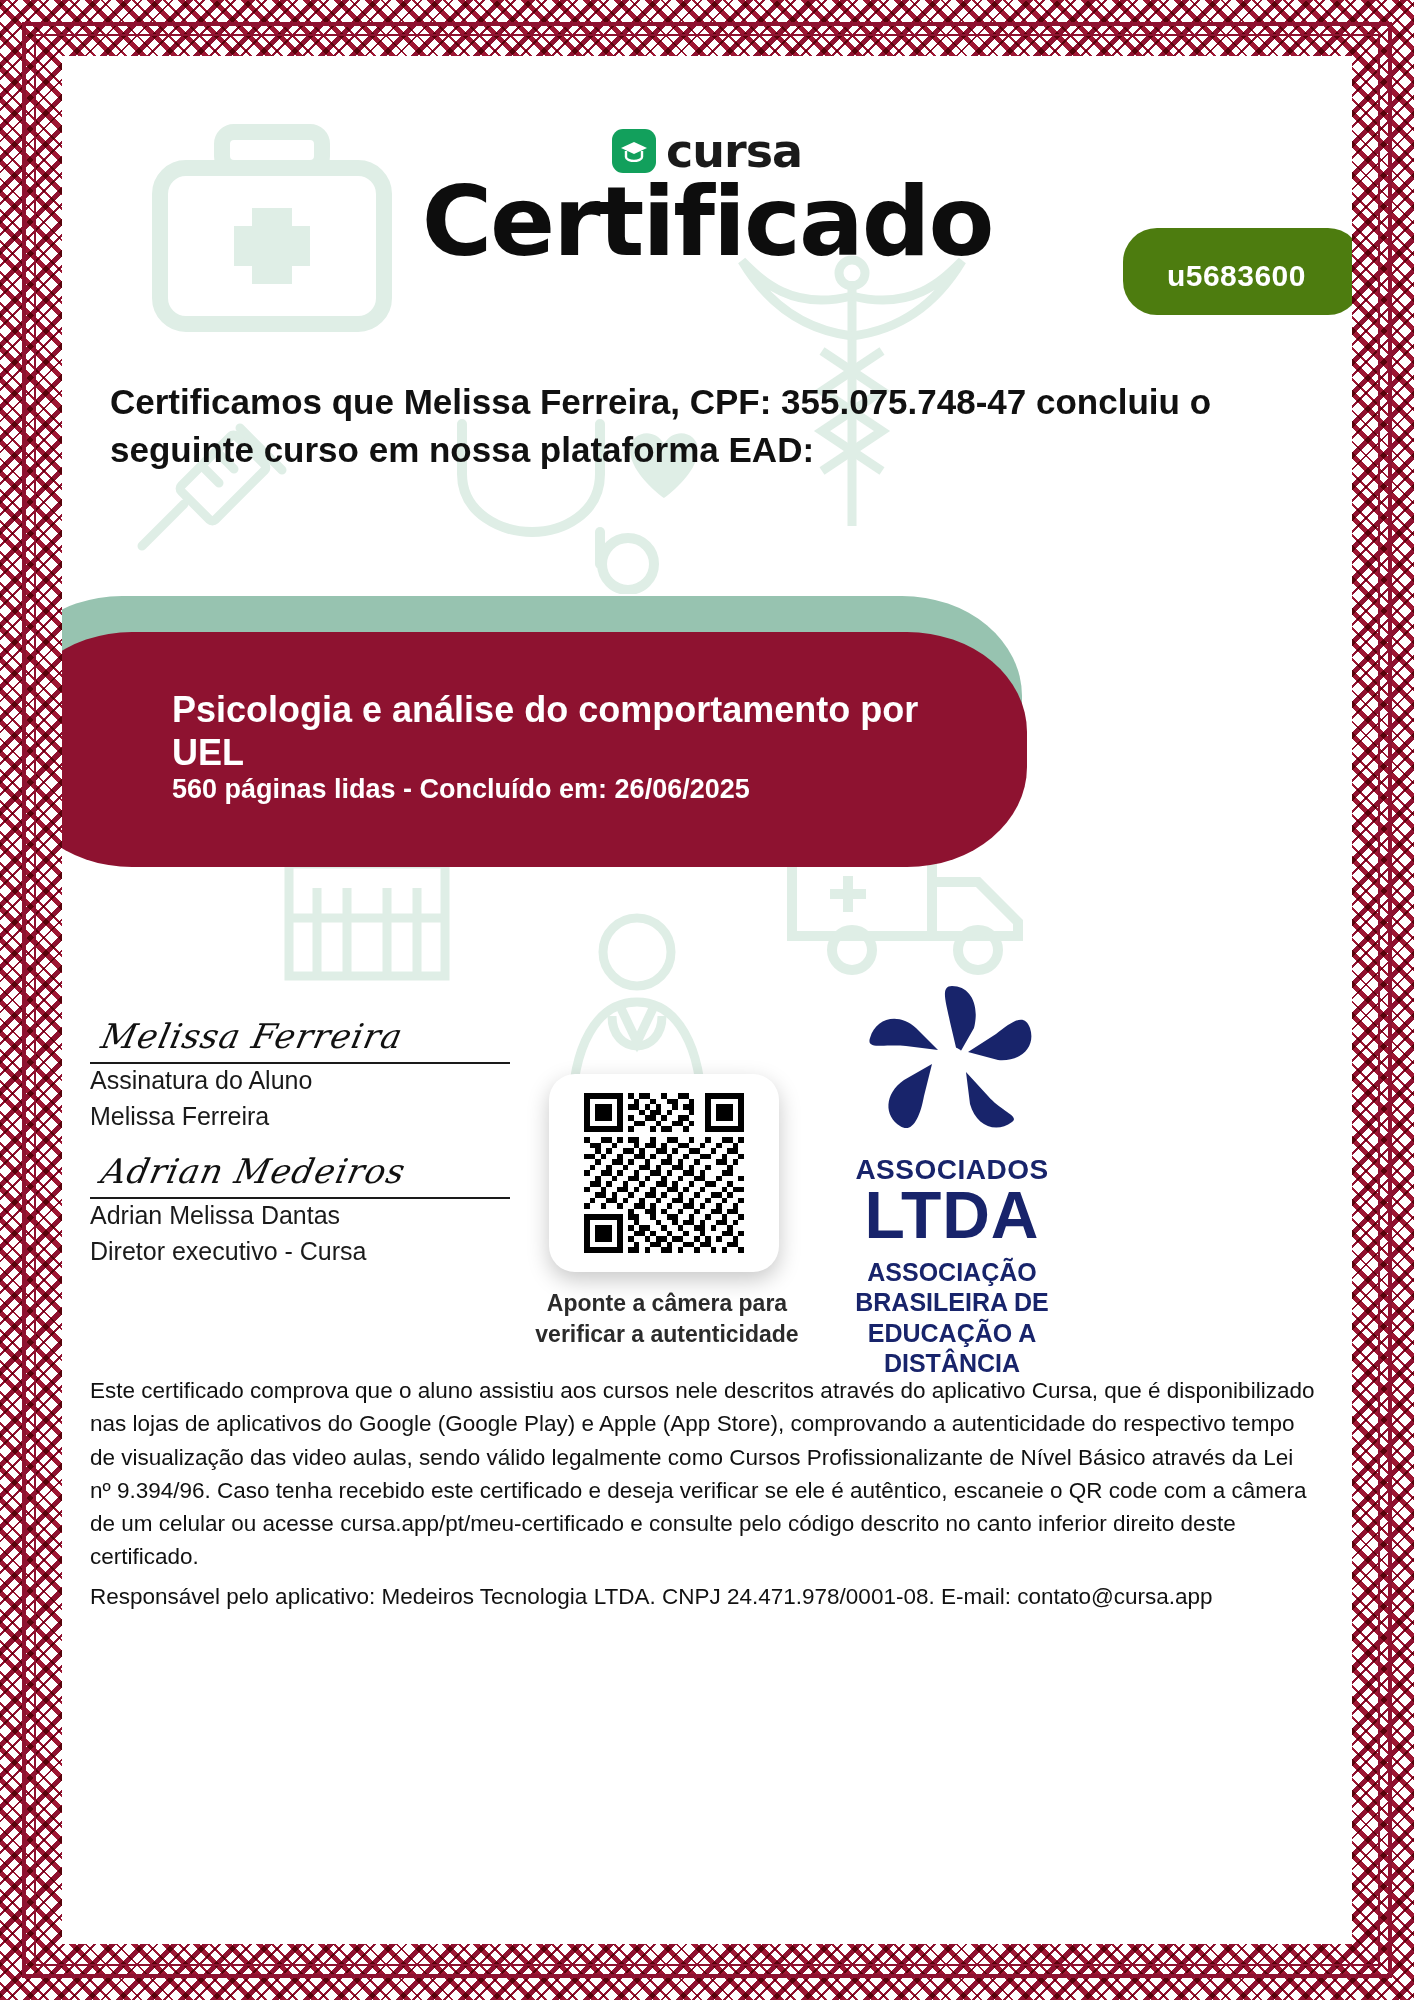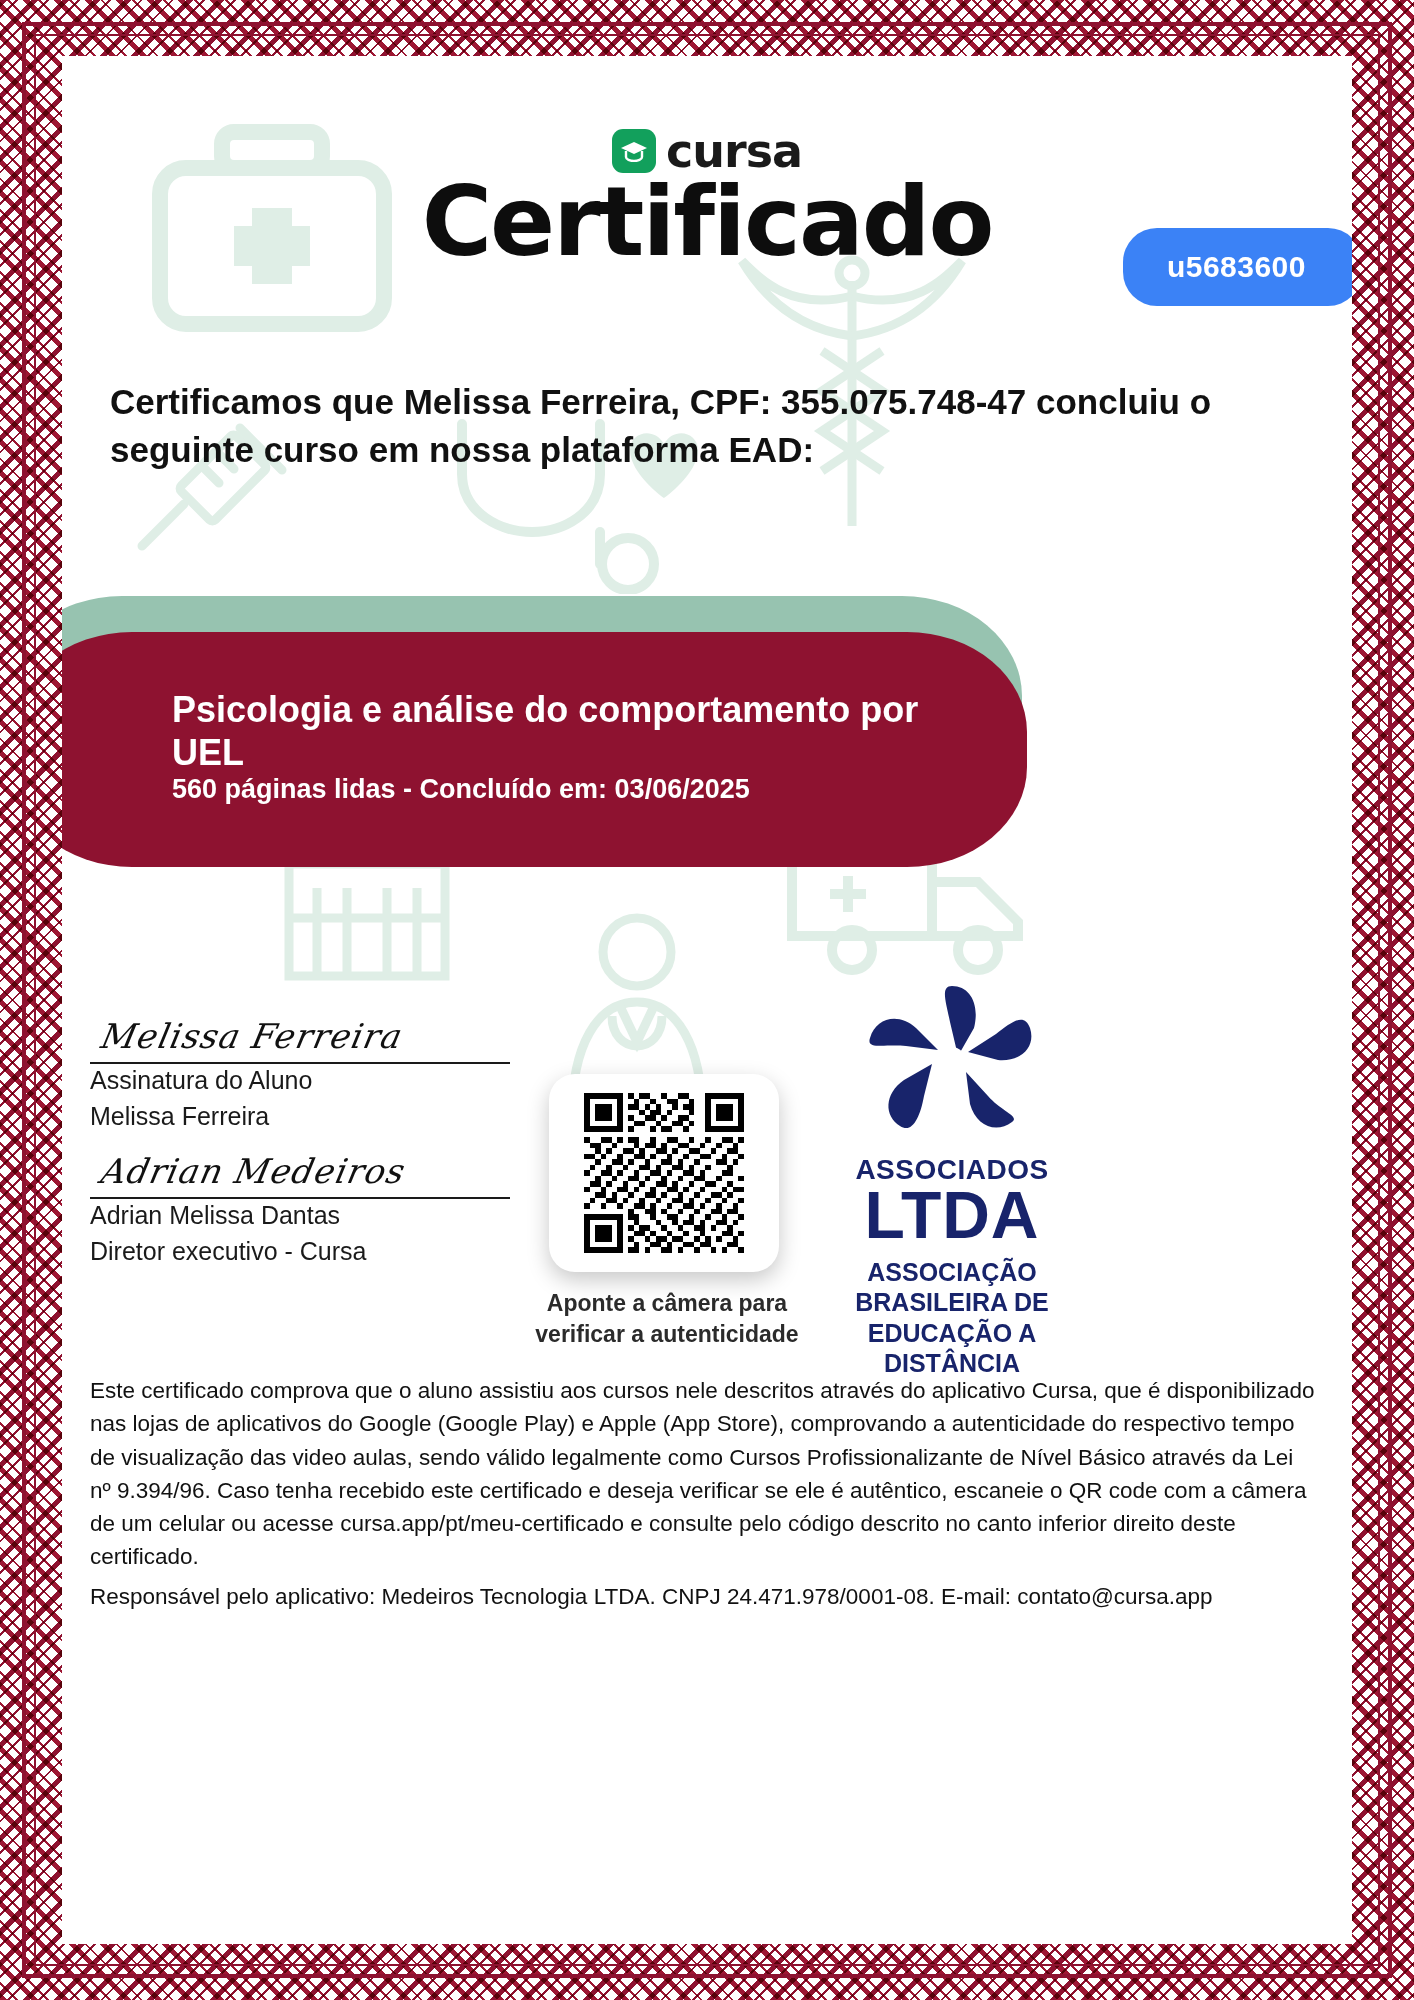--- a/index.html
+++ b/index.html
@@ -98,25 +98,25 @@
     color: #0d0d0d;
     letter-spacing: -2px;
     font-family: "DejaVu Sans", sans-serif;
   }
 
   
   .code-badge {
     position: absolute;
     right: -10px;
     top: 172px;
-    background: #3b82f6;
+    background: #4d7c0f;
     color: #ffffff;
     font-size: 30px;
     font-weight: 700;
-    padding: 22px 56px 22px 44px;
+    padding: 31px 56px 22px 44px;
     border-top-left-radius: 34px;
     border-bottom-left-radius: 34px;
     border-top-right-radius: 34px;
     border-bottom-right-radius: 34px;
     letter-spacing: 0.5px;
   }
 
   
   .intro {
     position: absolute;
@@ -373,21 +373,21 @@
 
     <div class="code-badge">u5683600</div>
 
     <div class="intro">Certificamos que Melissa Ferreira, CPF: 355.075.748-47 concluiu o seguinte curso em nossa plataforma EAD:</div>
 
     <div class="banner-wrap">
       <div class="banner-back"></div>
       <div class="banner-front"></div>
       <div class="banner-content">
         <div class="banner-title">Psicologia e análise do comportamento por UEL</div>
-        <div class="banner-sub">560 páginas lidas - Concluído em: 03/06/2025</div>
+        <div class="banner-sub">560 páginas lidas - Concluído em: 26/06/2025</div>
       </div>
     </div>
 
     <div class="sig-block sig-student">
       <div class="sig-script">Melissa Ferreira</div>
       <div class="sig-line"></div>
       <div class="sig-label">Assinatura do Aluno</div>
       <div class="sig-label" style="margin-top:2px">Melissa Ferreira</div>
     </div>
 

